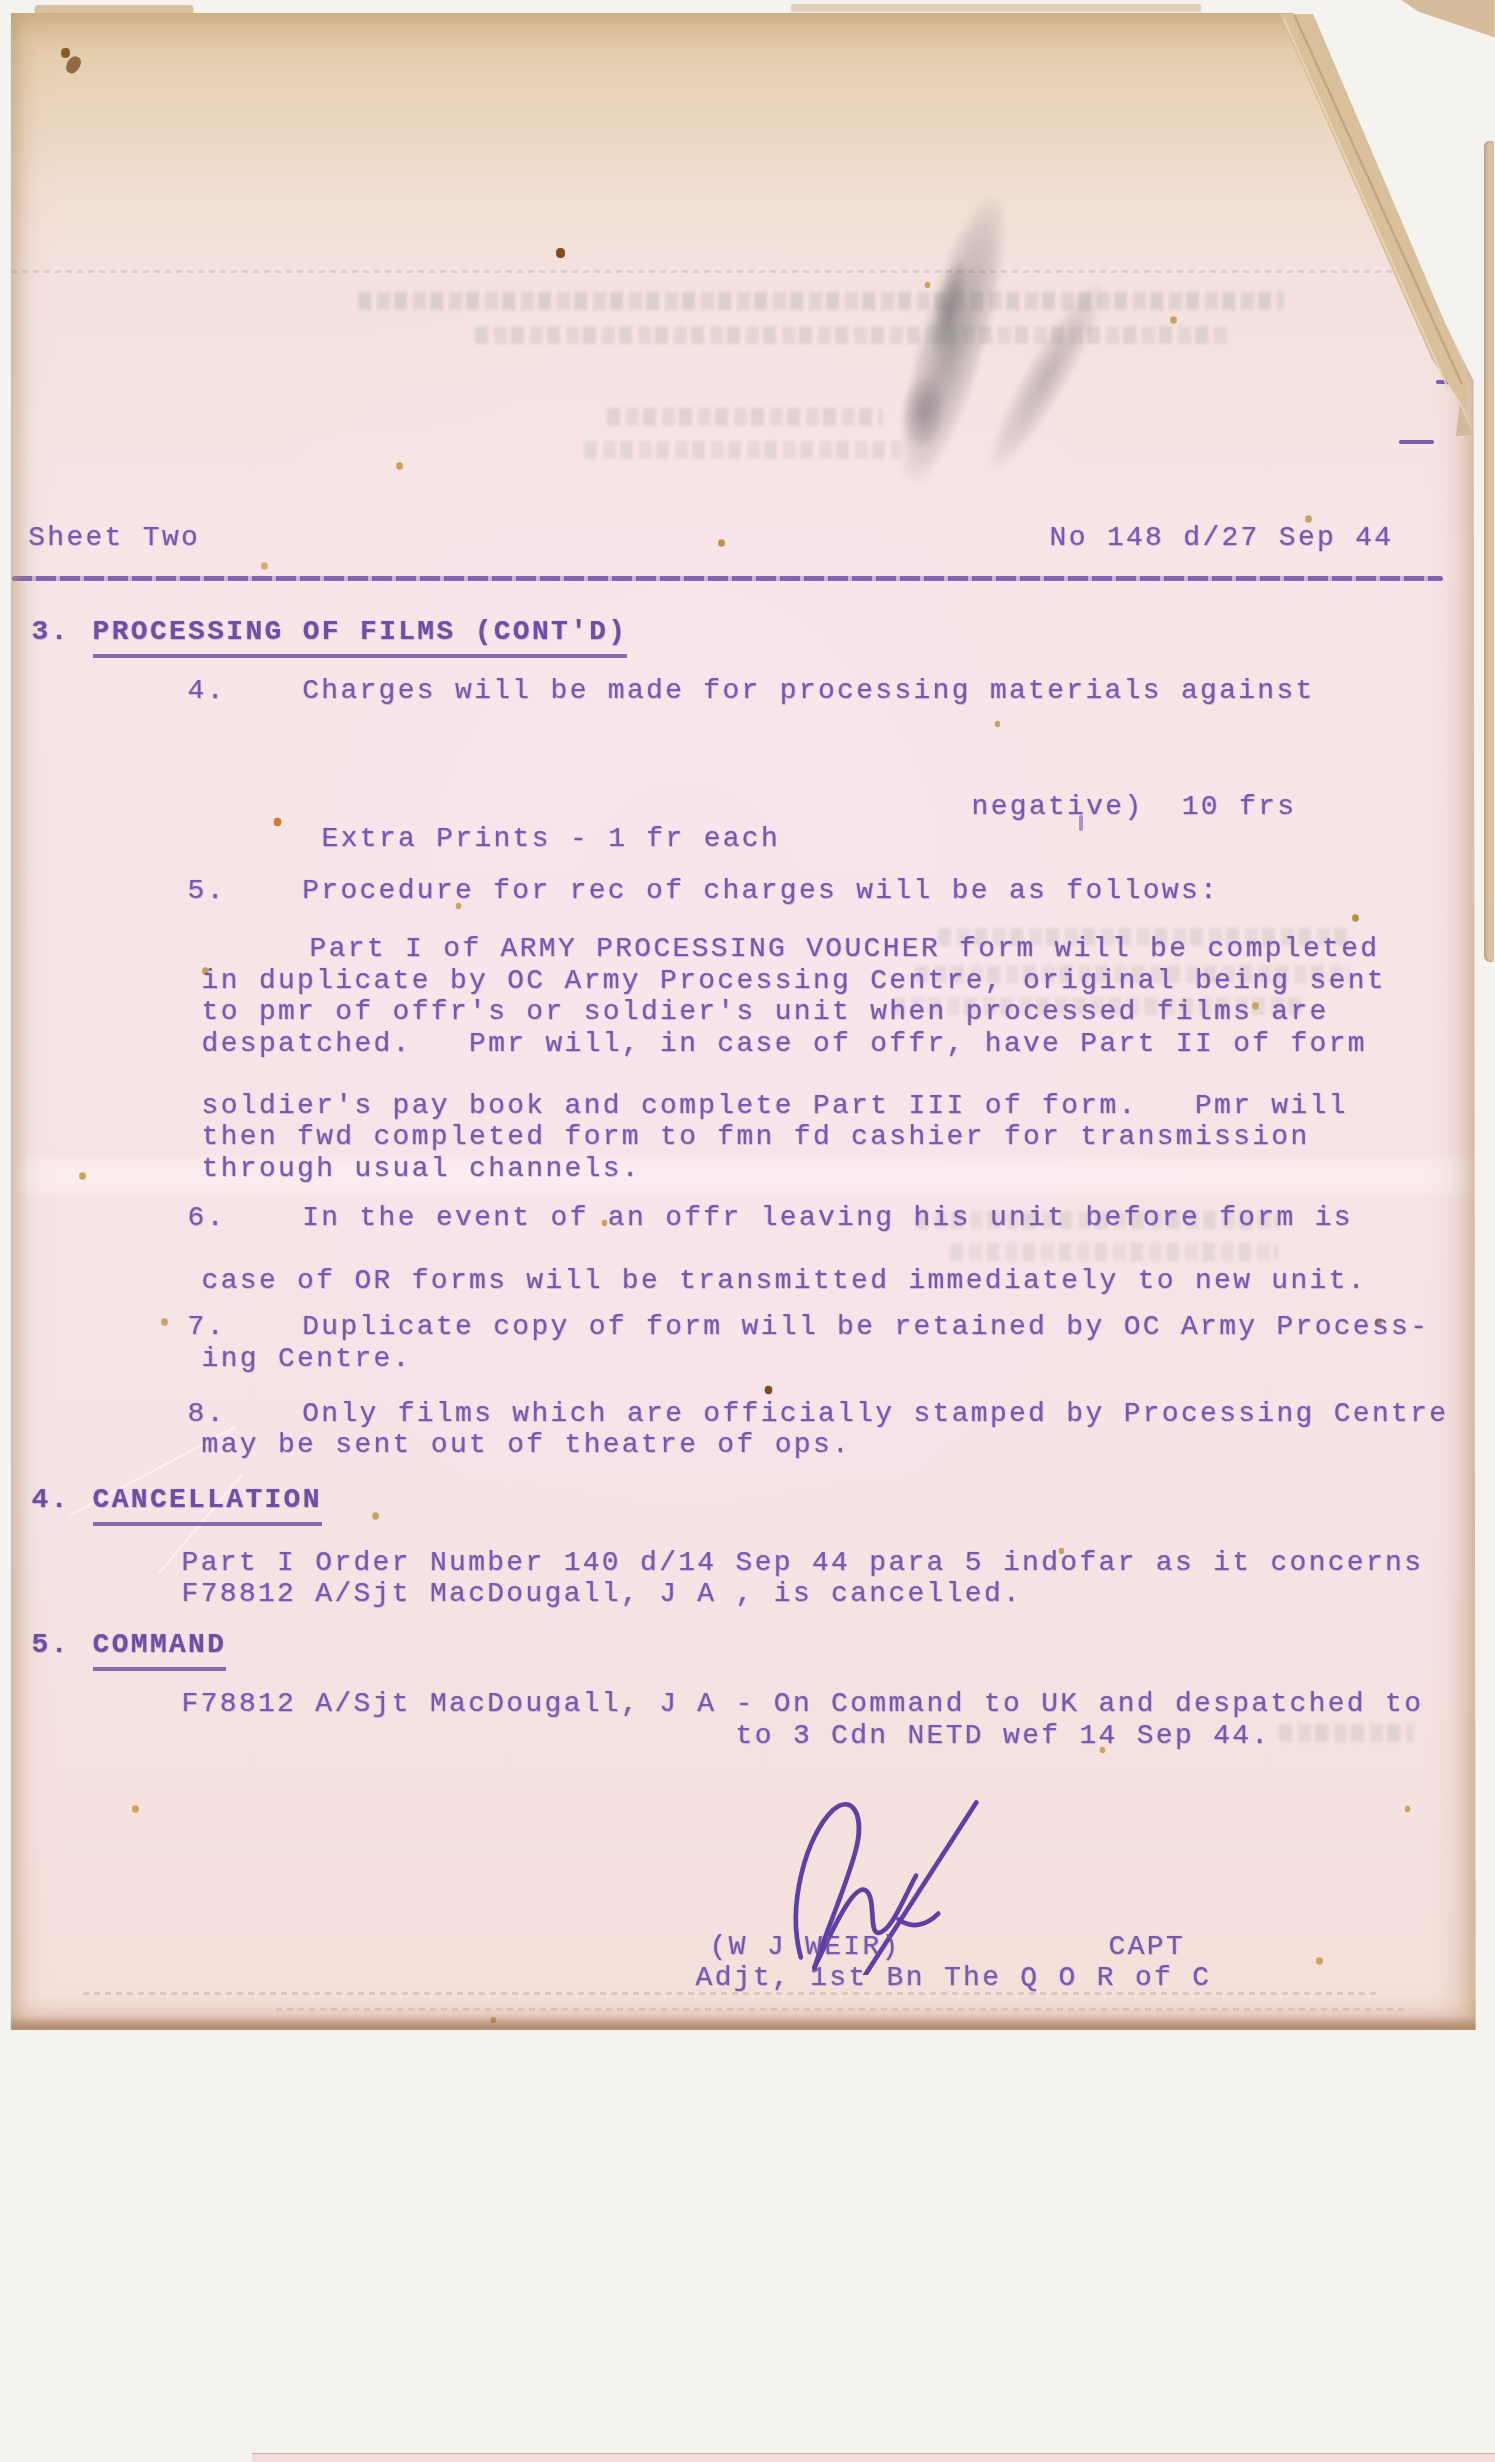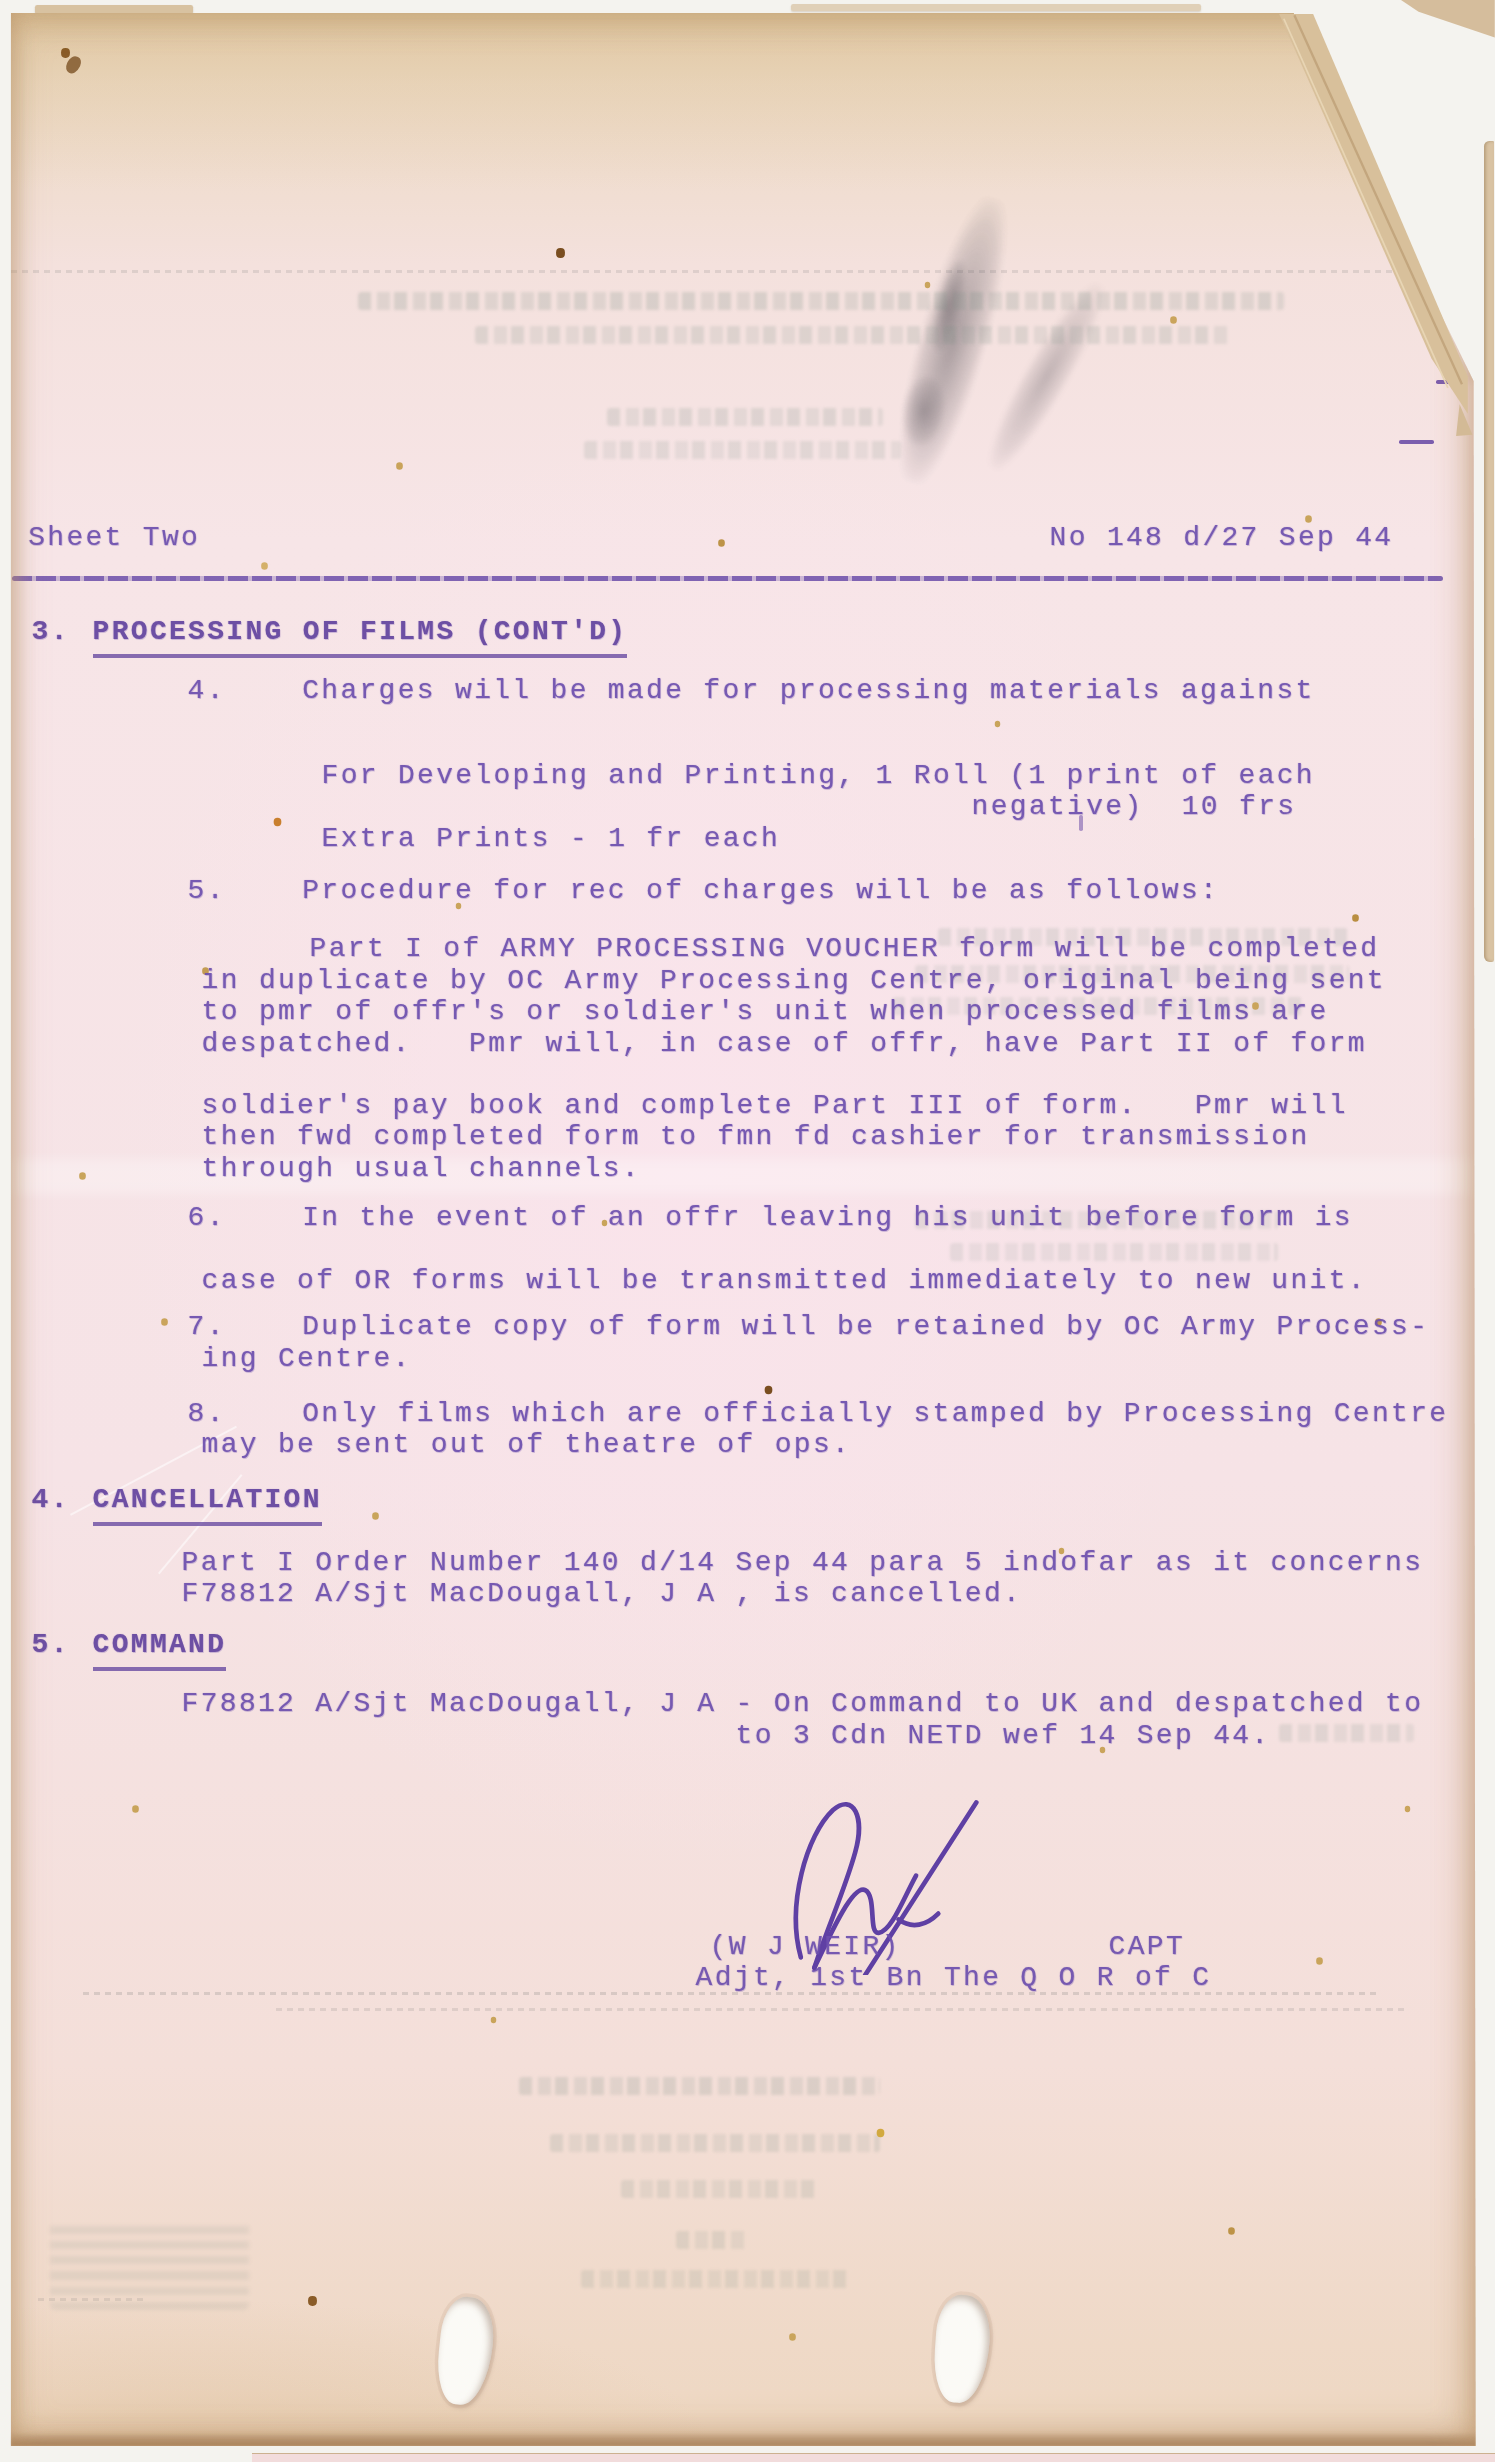--- a/index.html
+++ b/index.html
@@ -3,21 +3,21 @@
 <meta charset="utf-8">
 <style>
   html,body{margin:0;padding:0;}
   body{
     width:1495px;height:2462px;position:relative;overflow:hidden;
     background:#f4f3ef;
     font-family:"Liberation Mono","DejaVu Sans Mono",monospace;
   }
   
   .page{
-    position:absolute;left:10.6px;top:13px;width:1465px;height:2433px;
+    position:absolute;left:10.6px;top:13px;width:1465px;height:2017px;
     background:
       radial-gradient(821px 1055px at 46% 46%, rgba(250,228,236,.9), rgba(250,228,236,0) 70%),
       linear-gradient(180deg,#e6cfae 0,#ecd9c2 70px,#f4e1dd 252px,#f7e5e7 528px,
                       #f6e3e6 1466px,#f4dfd9 2052px,#eed8c4 2380px,#e8cfb4 2433px);
     clip-path:polygon(0 0,1283px 0,1463px 368px,1465px 100%,0 100%);
     box-shadow:1.2px 2.3px 5.9px rgba(90,70,50,.25);
   }
   .page::after{ 
     content:"";position:absolute;inset:0;pointer-events:none;
     box-shadow:inset 0 0 41px rgba(195,155,110,.22),
@@ -149,21 +149,20 @@
 
   <div class="tl" style="left:17.6px;top:508px">Sheet Two</div>
   <div class="tl" style="left:1039px;top:508px">No 148 d/27 Sep 44</div>
   <div class="rule" style="left:1.2px;top:563px;width:1431px"></div>
 
   <div class="tl hd" style="left:21px;top:602px">3.</div>
   <div class="tl hd u" style="left:82px;top:602px">PROCESSING OF FILMS (CONT'D)</div>
 
   <div class="tl" style="left:177px;top:661px">4.    Charges will be made for processing materials against</div>
 
-  <div class="tl" style="left:311px;top:746px">For Developing and Printing, 1 Roll (1 print of each</div>
   <div class="tl" style="left:961px;top:777px">negative)  10 frs</div>
   <div class="tl" style="left:311px;top:809px">Extra Prints - 1 fr each</div>
 
   <div class="tl" style="left:177px;top:861px">5.    Procedure for rec of charges will be as follows:</div>
 
   <div class="tl" style="left:299px;top:919px">Part I of ARMY PROCESSING VOUCHER form will be completed</div>
   <div class="tl" style="left:191px;top:951px">in duplicate by OC Army Processing Centre, original being sent</div>
   <div class="tl" style="left:191px;top:982px">to pmr of offr's or soldier's unit when processed films are</div>
   <div class="tl" style="left:191px;top:1014px">despatched.   Pmr will, in case of offr, have Part II of form</div>
   <div class="tl" style="left:191px;top:1076px">soldier's pay book and complete Part III of form.   Pmr will</div>

